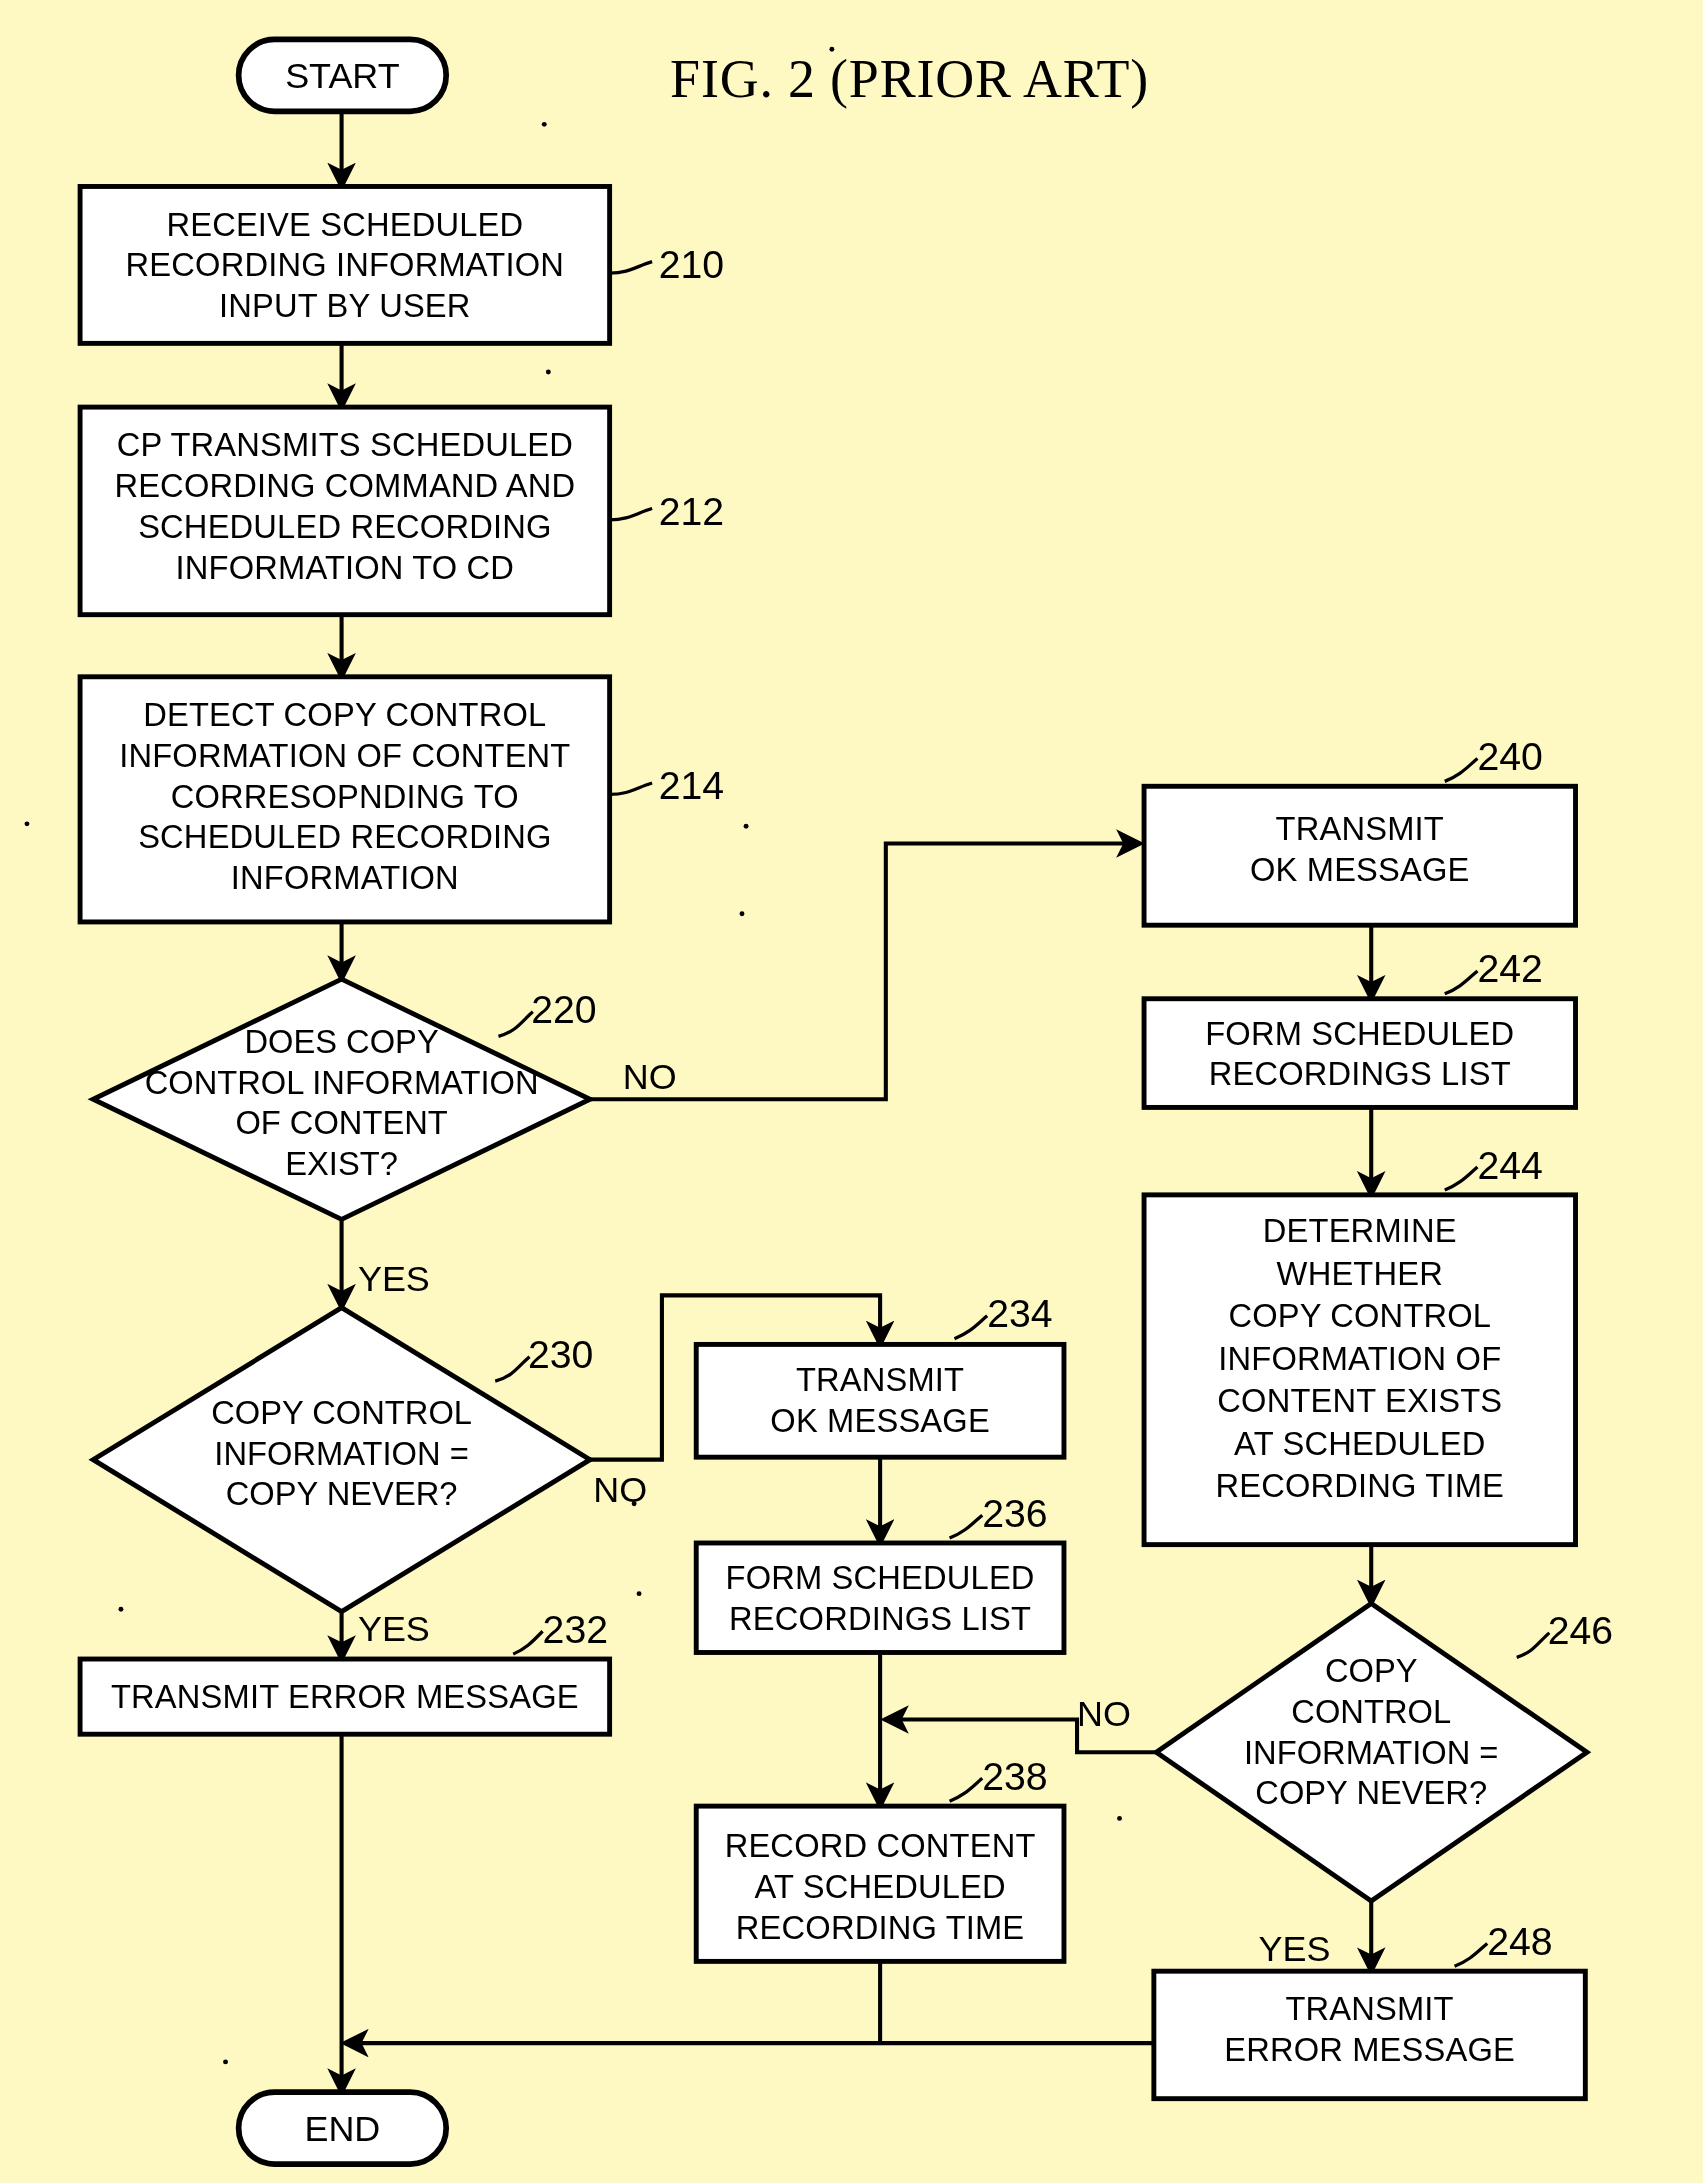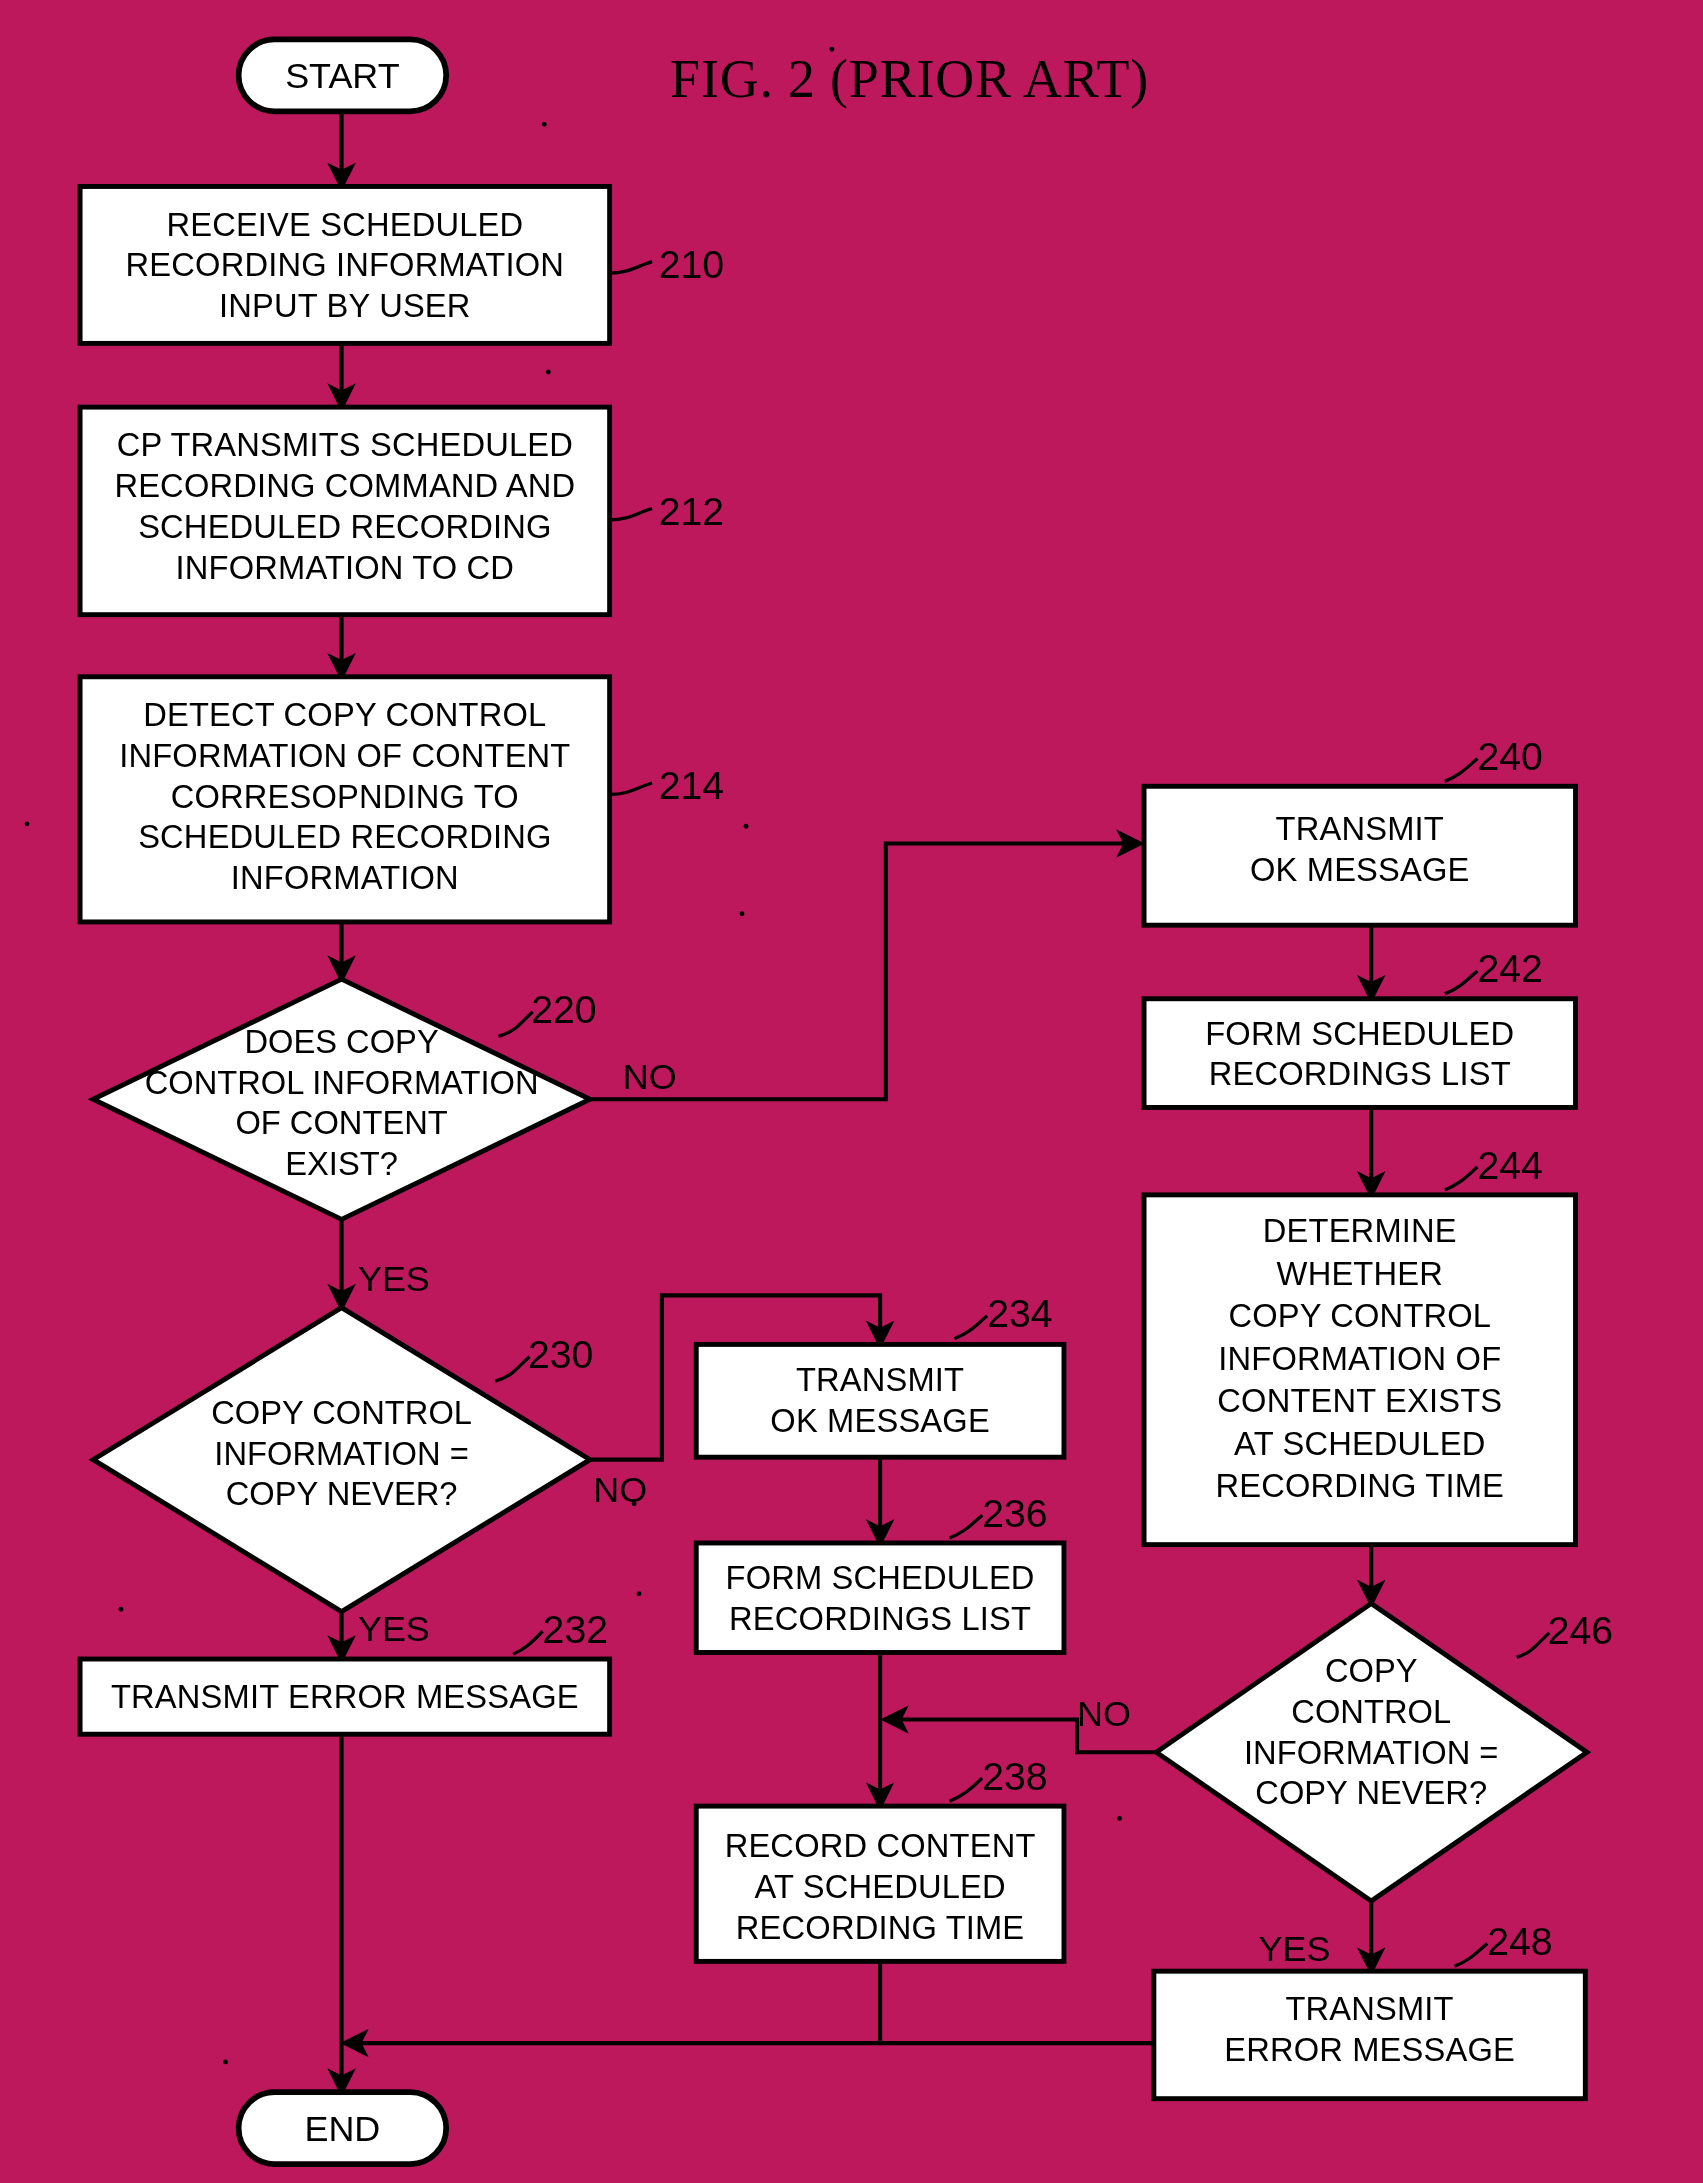--- a/index.html
+++ b/index.html
@@ -4,21 +4,21 @@
 <style>
   html, body {
     margin: 0;
     padding: 0;
     background: #ffffff;
   }
   #page {
     position: relative;
     width: 1703px;
     height: 2183px;
-    background: #be185d;
+    background: #fef9c3;
     font-family: "Liberation Sans", sans-serif;
     overflow: hidden;
   }
   svg#flow {
     position: absolute;
     top: 0;
     left: 0;
     width: 1703px;
     height: 2183px;
   }

